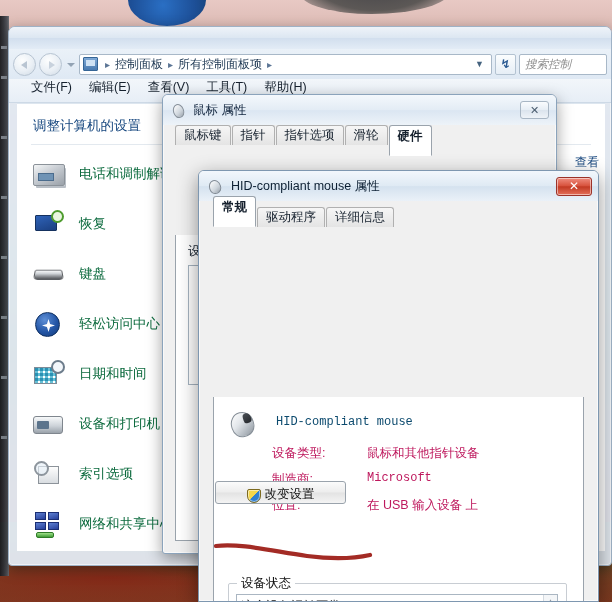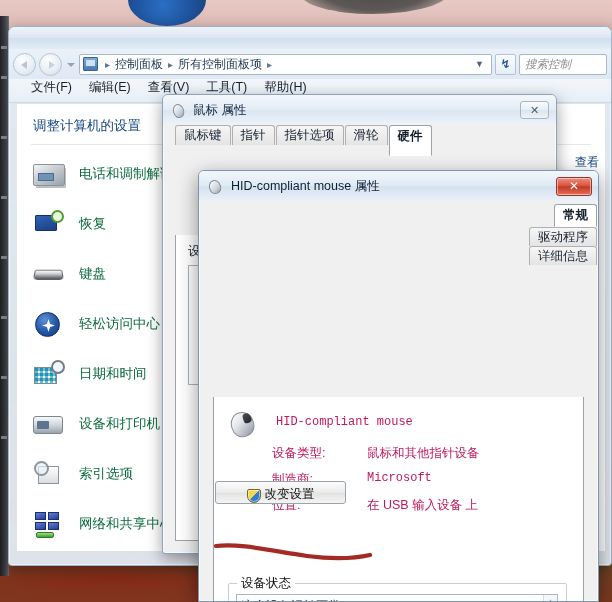--- a/index.html
+++ b/index.html
@@ -262,42 +262,42 @@
   #hid-title-text { font-size: 12.5px; color: #0d2033; }
   #hid-close {
     margin-left: auto; margin-right: 6px; width: 36px; height: 19px;
     border: 1px solid #9b3229; border-radius: 3px;
     background: linear-gradient(180deg,#ef8d80 0%,#d8543f 45%,#c23a24 52%,#e4705a 100%);
     color: #fff; font-size: 12px; text-align: center; line-height: 17px;
     box-shadow: 0 0 0 1px rgba(255,255,255,.5) inset;
   }
   #hid-tabstrip {
     display: flex; align-items: flex-end; height: 23px;
-    padding-left: 14px; margin-top: 3px; flex-direction: column;
+    padding-left: 14px; margin-top: 3px;
   }
   #hid-tabpage {
     position: absolute; left: 14px; top: 226px; right: 14px; height: 312px;
     border: 1px solid #9aa3ac; background: #fff; border-top: none;
   }
   #hid-dev-head { display: flex; align-items: flex-start; padding: 13px 0 0 14px; }
   #hid-dev-icon { width: 36px; height: 26px; flex: none; position: relative; }
   #hid-dev-icon::before {
     content:""; position:absolute; left:3px; top:2px; width:21px; height:23px;
     border-radius: 48% 48% 44% 44%;
     background: linear-gradient(145deg,#ffffff 0%,#e2e6ea 40%,#b0b7be 75%,#8e959c 100%);
     border:1px solid #848d96; transform: rotate(-16deg);
   }
   #hid-dev-icon::after {
     content:""; position:absolute; left:15px; top:3px; width:8px; height:10px;
     background: linear-gradient(160deg,#4a4f55,#24272b); border-radius: 40% 55% 35% 35%;
     transform: rotate(-16deg);
   }
   #hid-dev-name {
     font-family: "Liberation Mono", "DejaVu Sans Mono", monospace;
-    font-size: 12px; color: #be185d; margin-left: 12px; margin-top: 5px;
+    font-size: 12px; color: #0c4a6e; margin-left: 12px; margin-top: 5px;
   }
   .hid-row { display: flex; font-size: 12.5px; color: #be185d; padding-left: 58px; margin-top: 9px; }
   .hid-row .k { width: 95px; flex: none; }
   .hid-row .v { font-family: "Liberation Mono","DejaVu Sans Mono", monospace; font-size: 12px; }
   .hid-row .v.cjk { font-family: "Liberation Sans", sans-serif; font-size: 12.5px; }
   #hid-status-group {
     position: absolute; left: 14px; top: 186px; right: 16px; height: 110px;
   }
   #hid-status-fieldset {
     position: absolute; inset: 0; border: 1px solid #c8cdd3; border-radius: 2px;

